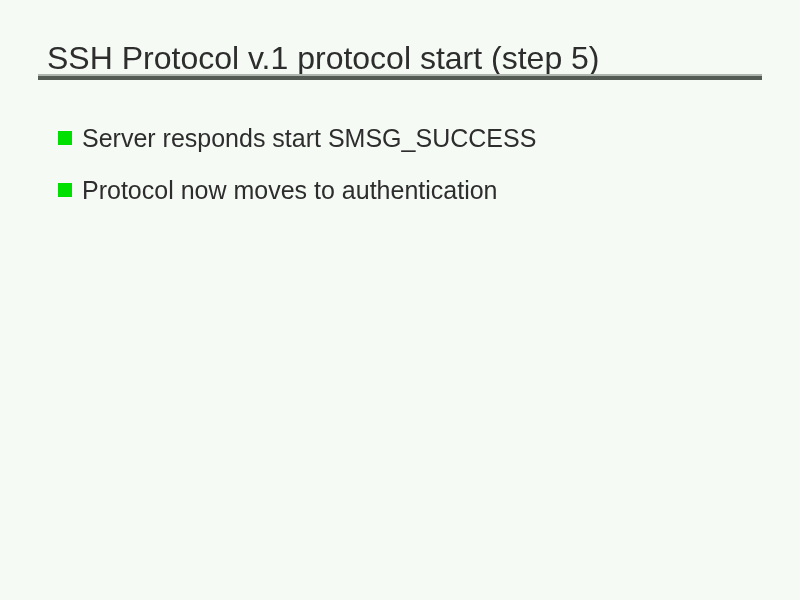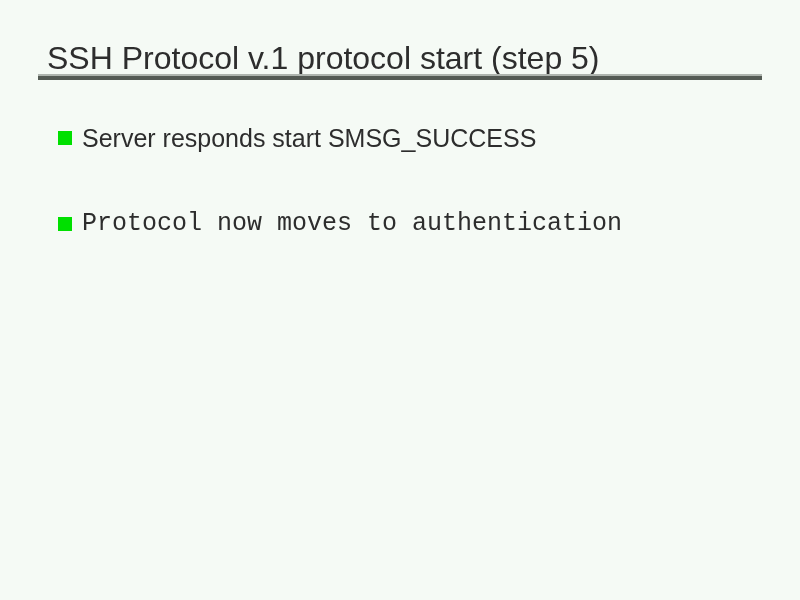--- a/index.html
+++ b/index.html
@@ -50,21 +50,21 @@
     margin: 0;
     padding: 0;
   }
   .bullet-item {
     position: absolute;
     left: 0;
     display: flex;
     align-items: flex-start;
   }
   .bullet-item.first  { top: 125px; }
-  .bullet-item.second { top: 211px; font-family: Liberation Mono, monospace; }
+  .bullet-item.second { top: 177px; }
   .bullet-square {
     flex: 0 0 auto;
     width: 14px;
     height: 14px;
     margin-top: 6px;
     margin-right: 10px;
     background: #00e000;
   }
   .bullet-text {
     font-size: 25px;

